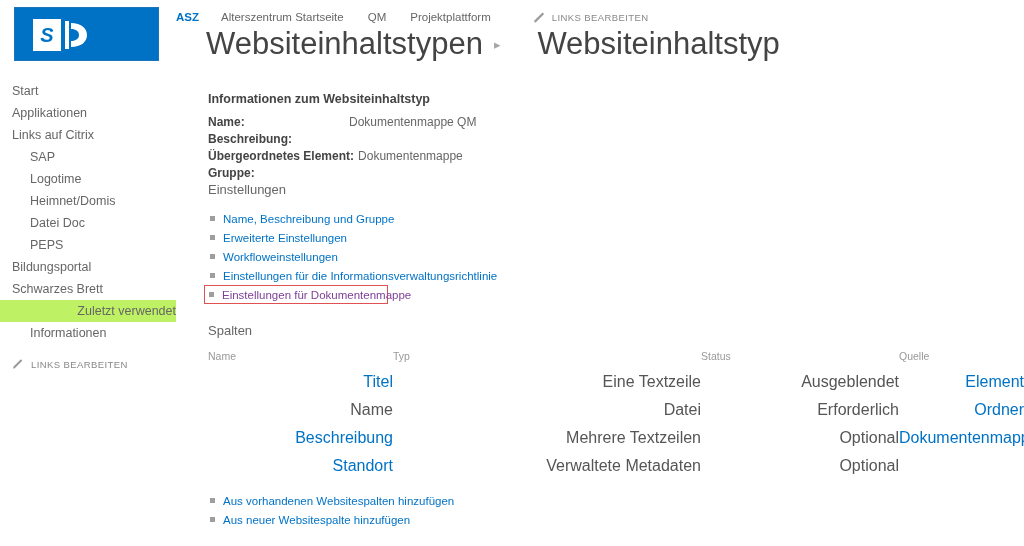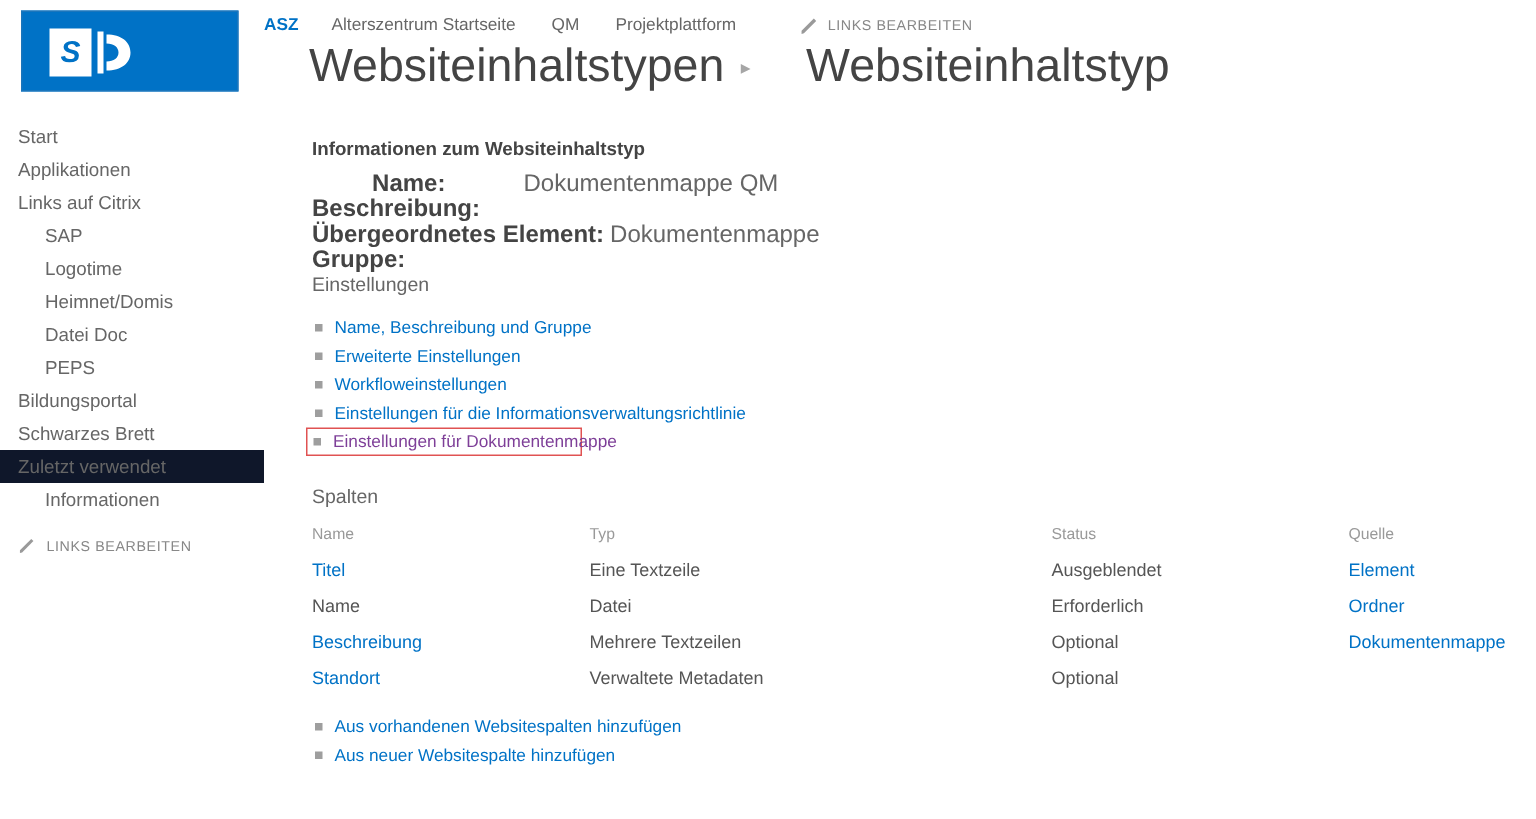--- a/index.html
+++ b/index.html
@@ -132,21 +132,21 @@
   .side-item {
     font-size: 12.5px;
     color: #666666;
     height: 22px;
     line-height: 22px;
     padding-left: 12px;
     cursor: pointer;
     white-space: nowrap;
   }
   .side-item.indent { padding-left: 30px; }
-  .side-item.selected { background: #0f172a; }
+  .side-item.selected { background: #bef264; text-align: right; }
   .side-edit {
     margin-top: 10px;
     padding-left: 12px;
     display: flex;
     align-items: center;
     height: 20px;
     cursor: pointer;
   }
   .side-edit .pencil { width: 12px; height: 12px; margin-right: 7px; }
   .side-edit .sl-label {
@@ -171,24 +171,23 @@
     margin-bottom: 8px;
   }
   .section-head {
     font-size: 13px;
     color: #666666;
     font-weight: normal;
   }
 
   .info-row {
     display: flex;
-    font-size: 16px;
+    font-size: 12px;
     line-height: 17px;
     white-space: nowrap;
-    text-align: center;
   }
   .info-row .lbl {
     font-weight: bold;
     color: #444444;
   }
   .info-row .val {
     color: #666666;
     margin-left: 4px;
   }
   .info-row.aligned .lbl { width: 129px; }
@@ -234,24 +233,25 @@
     table-layout: fixed;
   }
   .cols-table th {
     text-align: left;
     font-size: 10.5px;
     font-weight: normal;
     color: #999999;
     padding: 0 0 8px 0;
   }
   .cols-table td {
-    font-size: 12px;
+    font-size: 16px;
     color: #555555;
     padding: 3px 0 7px 0;
     white-space: nowrap;
+    text-align: right;
   }
   .col-name { width: 185px; }
   .col-typ  { width: 308px; }
   .col-stat { width: 198px; }
   .col-src  { width: 125px; }
 </style>
 </head>
 <body>
 
 <div id="page">

